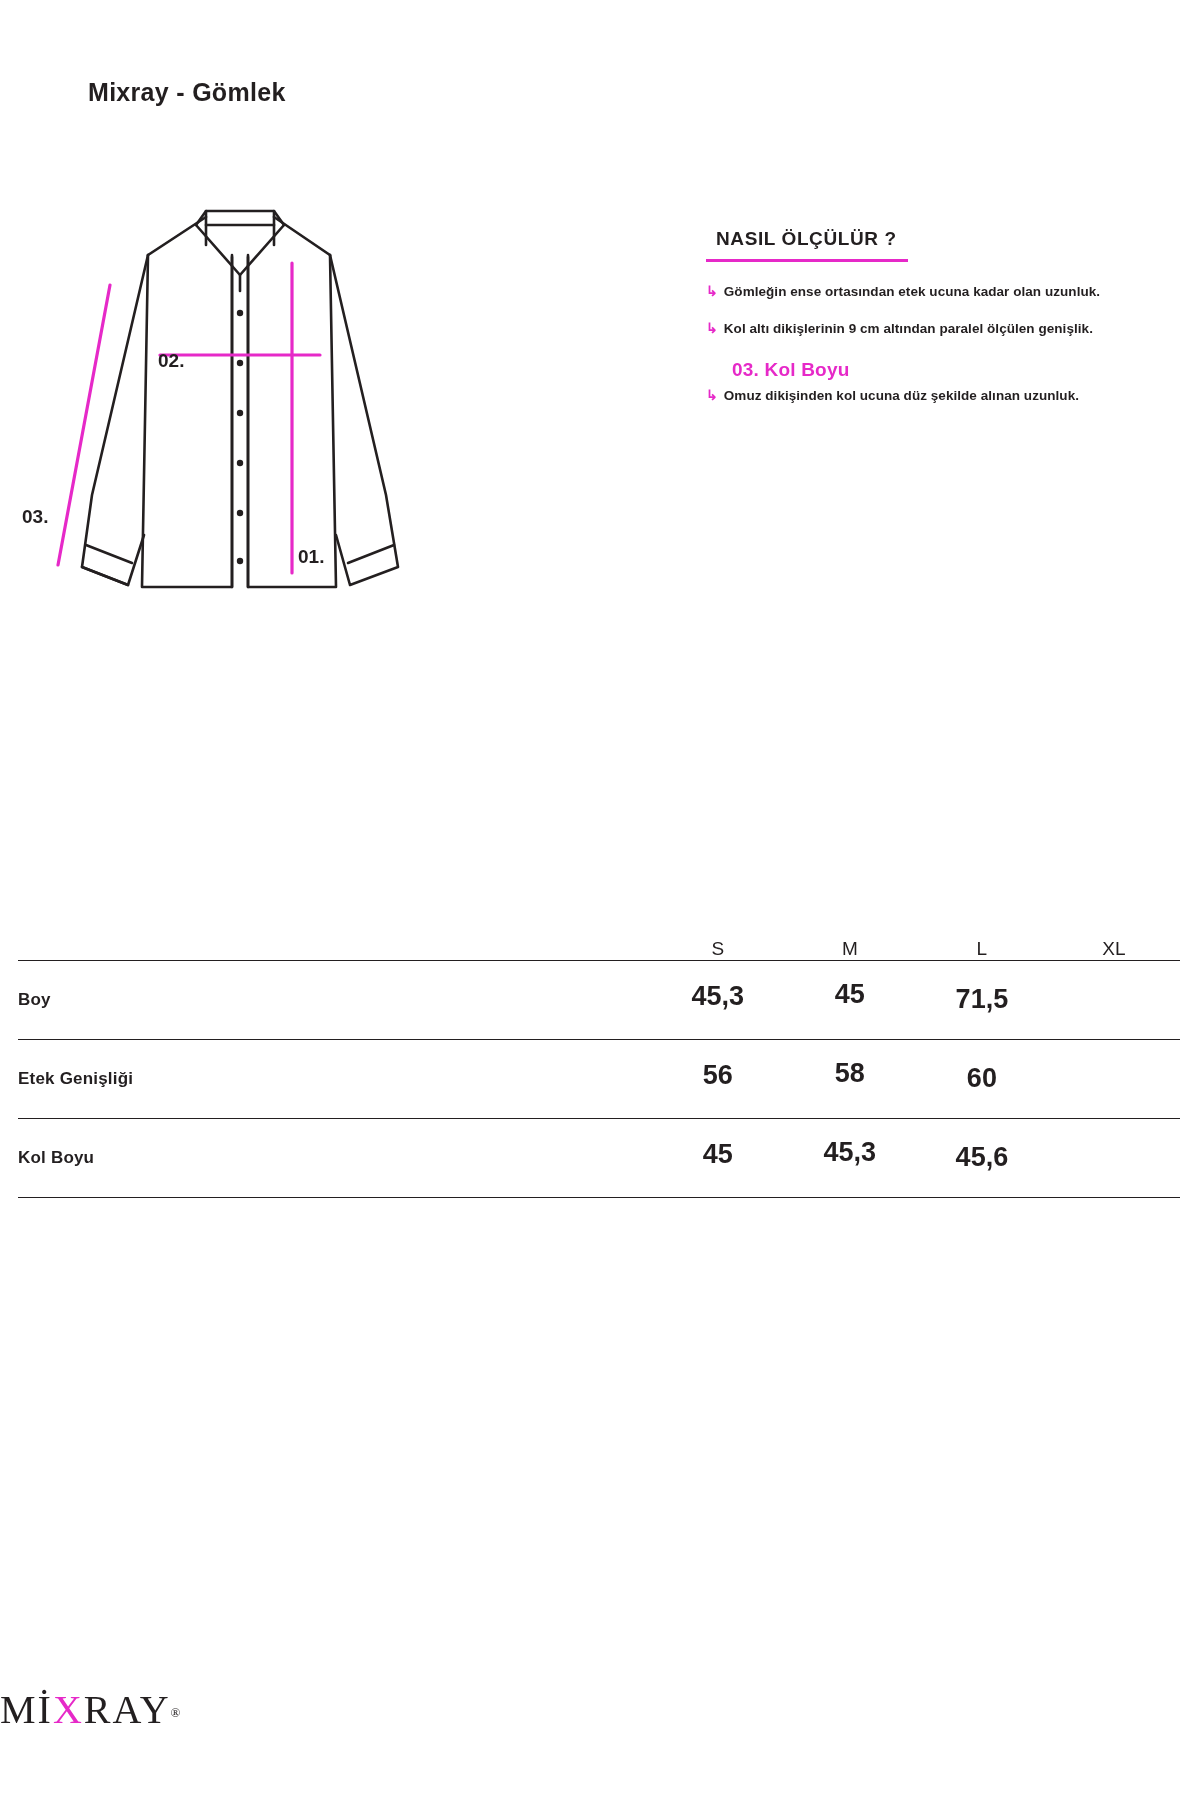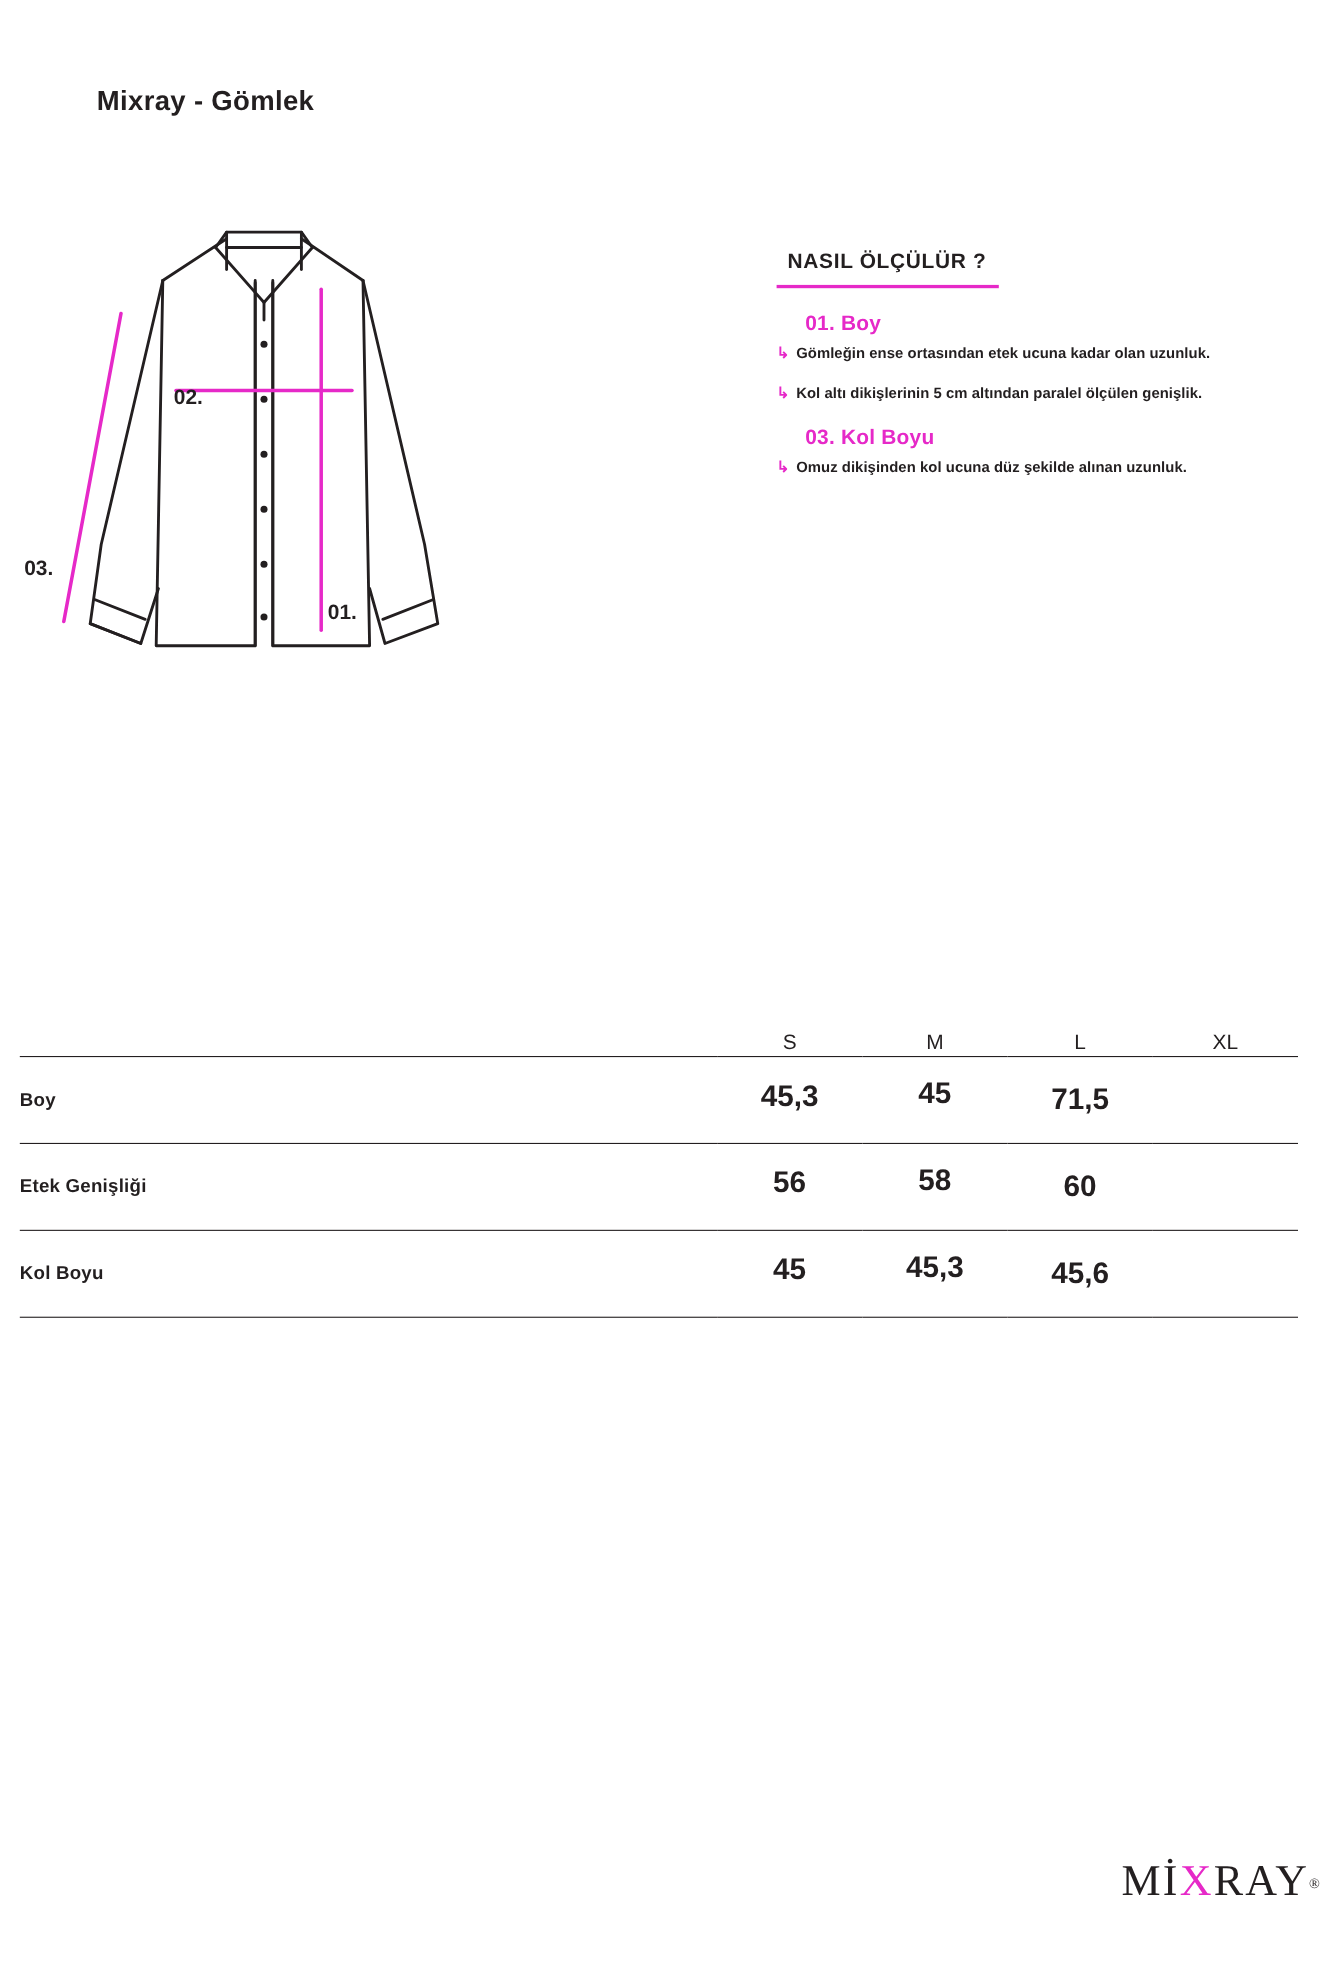--- a/index.html
+++ b/index.html
@@ -145,21 +145,21 @@
   tbody tr td.val.s  { transform: translateY(-4px); }
   tbody tr td.val.m  { transform: translateY(-6px); }
   tbody tr td.val.l  { transform: translateY(-1px); }
 
   
   .footer-logo {
     position: absolute;
     left: 0;
     top: 1686px;
     width: 1200px;
-    text-align: right;
+    text-align: left;
     white-space: nowrap;
   }
   .logo-m {
     font-family: "Liberation Serif", serif;
     font-size: 40px;
     letter-spacing: 2px;
     color: #231f20;
   }
   .logo-x {
     font-family: "Liberation Serif", serif;
@@ -237,31 +237,30 @@
       <text x="278" y="368" font-family="Liberation Sans, sans-serif" font-size="19" font-weight="bold" fill="#231f20">01.</text>
       <text x="2" y="328" font-family="Liberation Sans, sans-serif" font-size="19" font-weight="bold" fill="#231f20">03.</text>
     </svg>
   </div>
 
   <div class="howto">
     <div class="howto-title">NASIL ÖLÇÜLÜR ?</div>
     <div class="howto-underline"></div>
 
     <div class="howto-item">
-      <div class="howto-item-head">01. Boy</div>
       <div class="howto-item-desc">
         <span class="arrow-glyph">↳</span>
         <span>Gömleğin ense ortasından etek ucuna kadar olan uzunluk.</span>
       </div>
     </div>
 
     <div class="howto-item">
       <div class="howto-item-desc">
         <span class="arrow-glyph">↳</span>
-        <span>Kol altı dikişlerinin 5 cm altından paralel ölçülen genişlik.</span>
+        <span>Kol altı dikişlerinin 9 cm altından paralel ölçülen genişlik.</span>
       </div>
     </div>
 
     <div class="howto-item">
       <div class="howto-item-head">03. Kol Boyu</div>
       <div class="howto-item-desc">
         <span class="arrow-glyph">↳</span>
         <span>Omuz dikişinden kol ucuna düz şekilde alınan uzunluk.</span>
       </div>
     </div>

